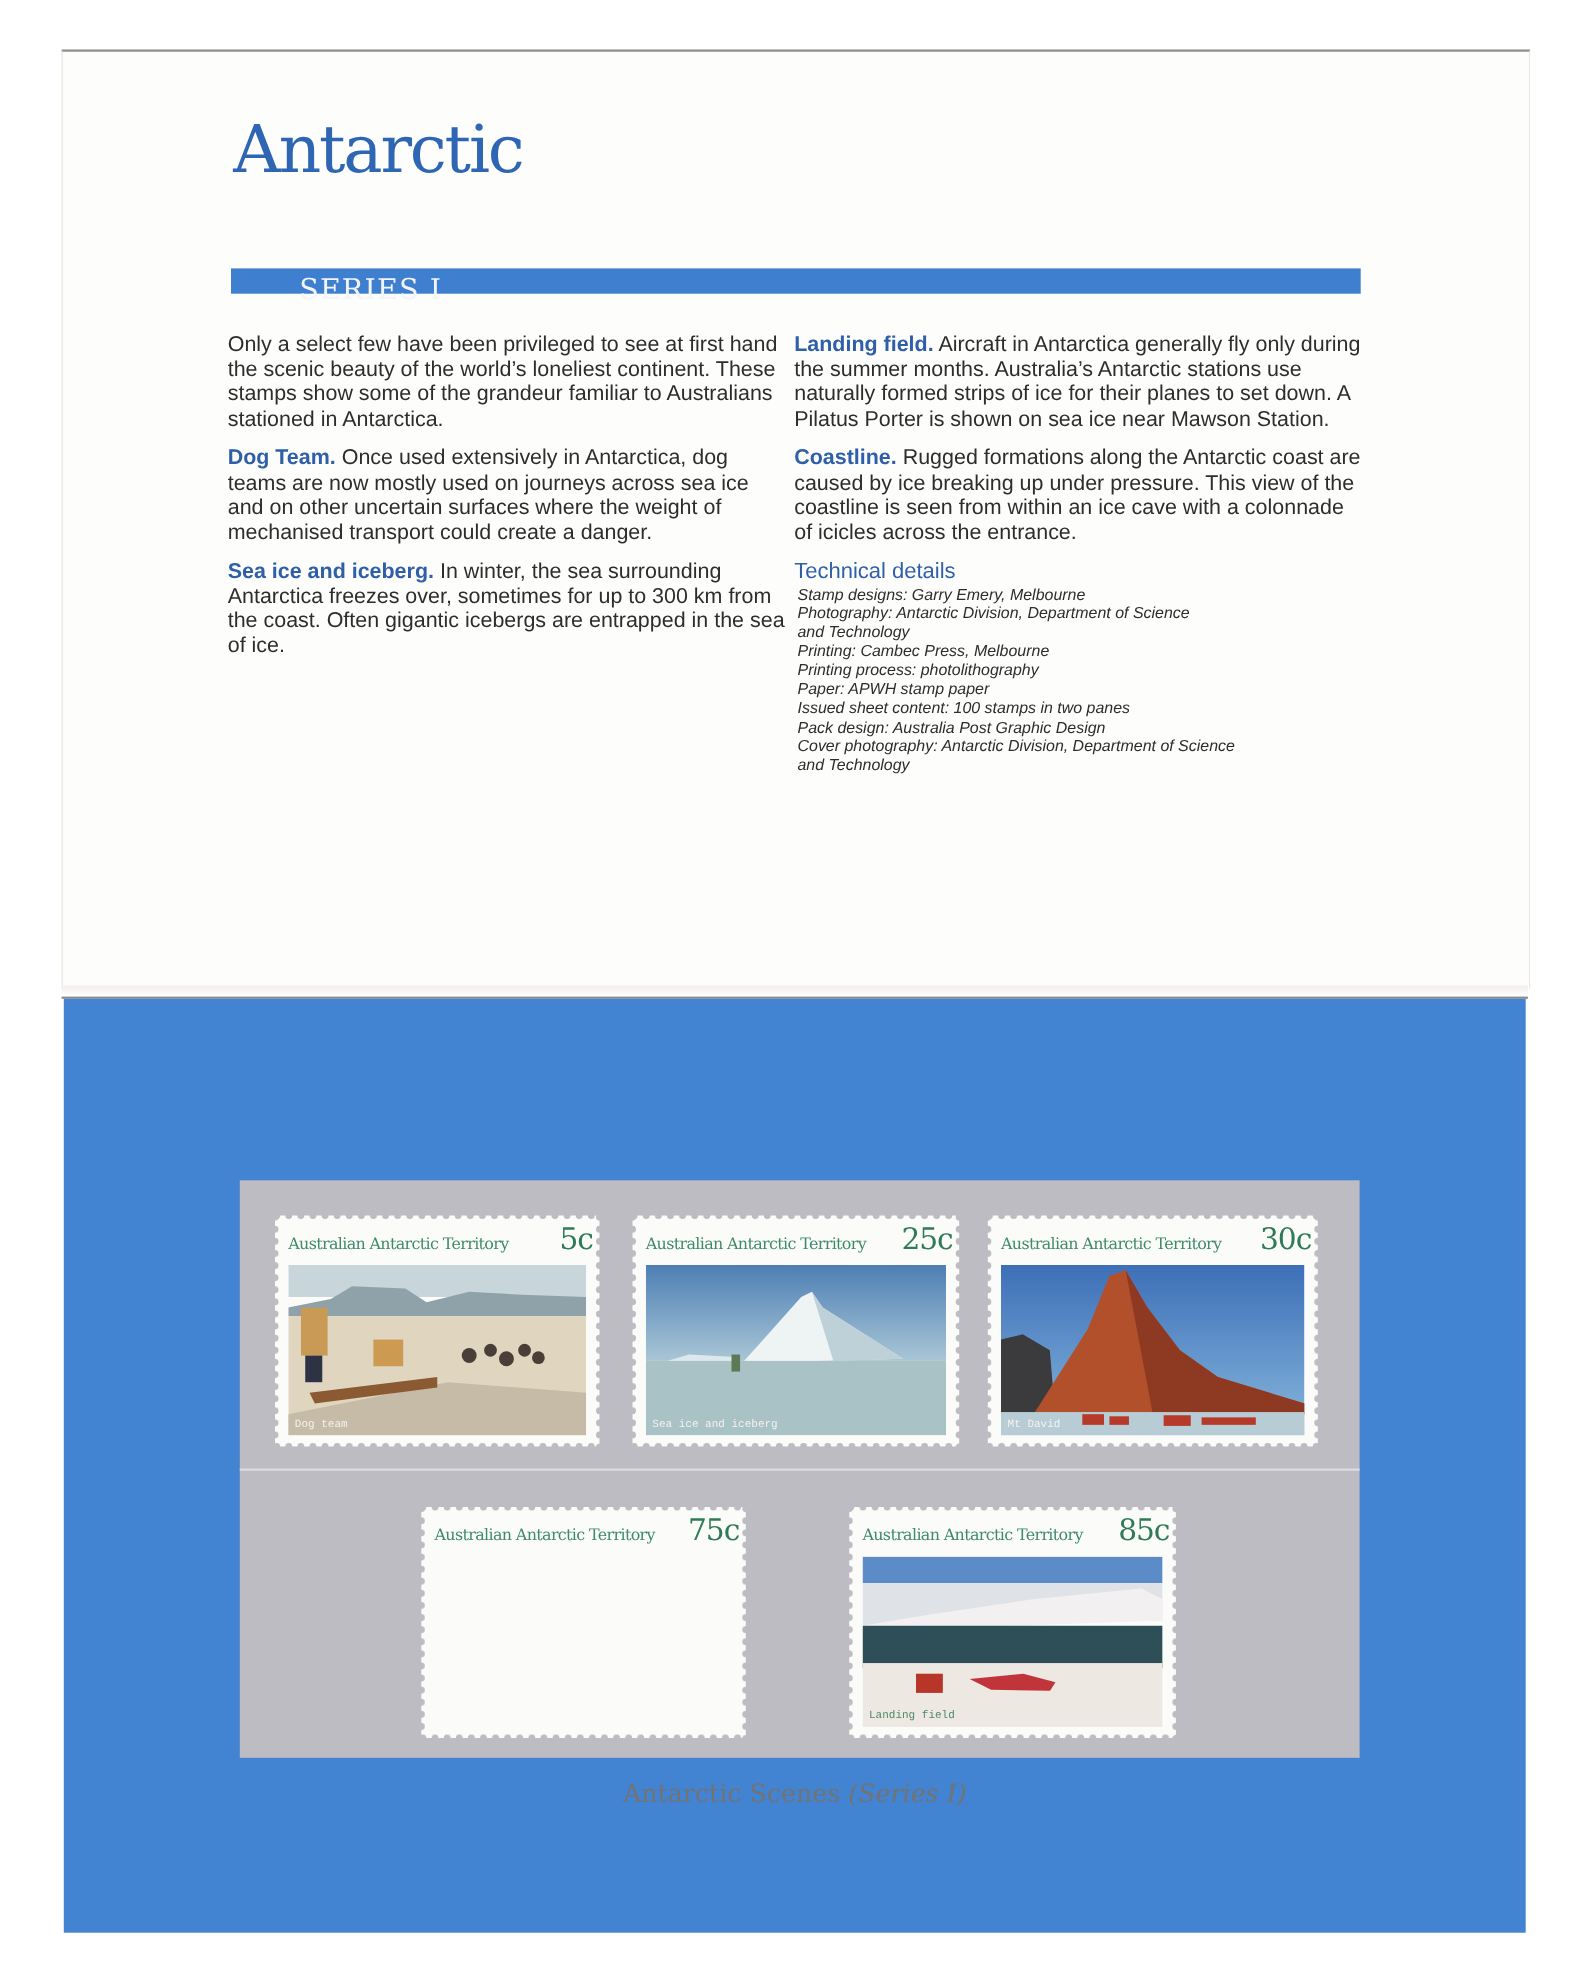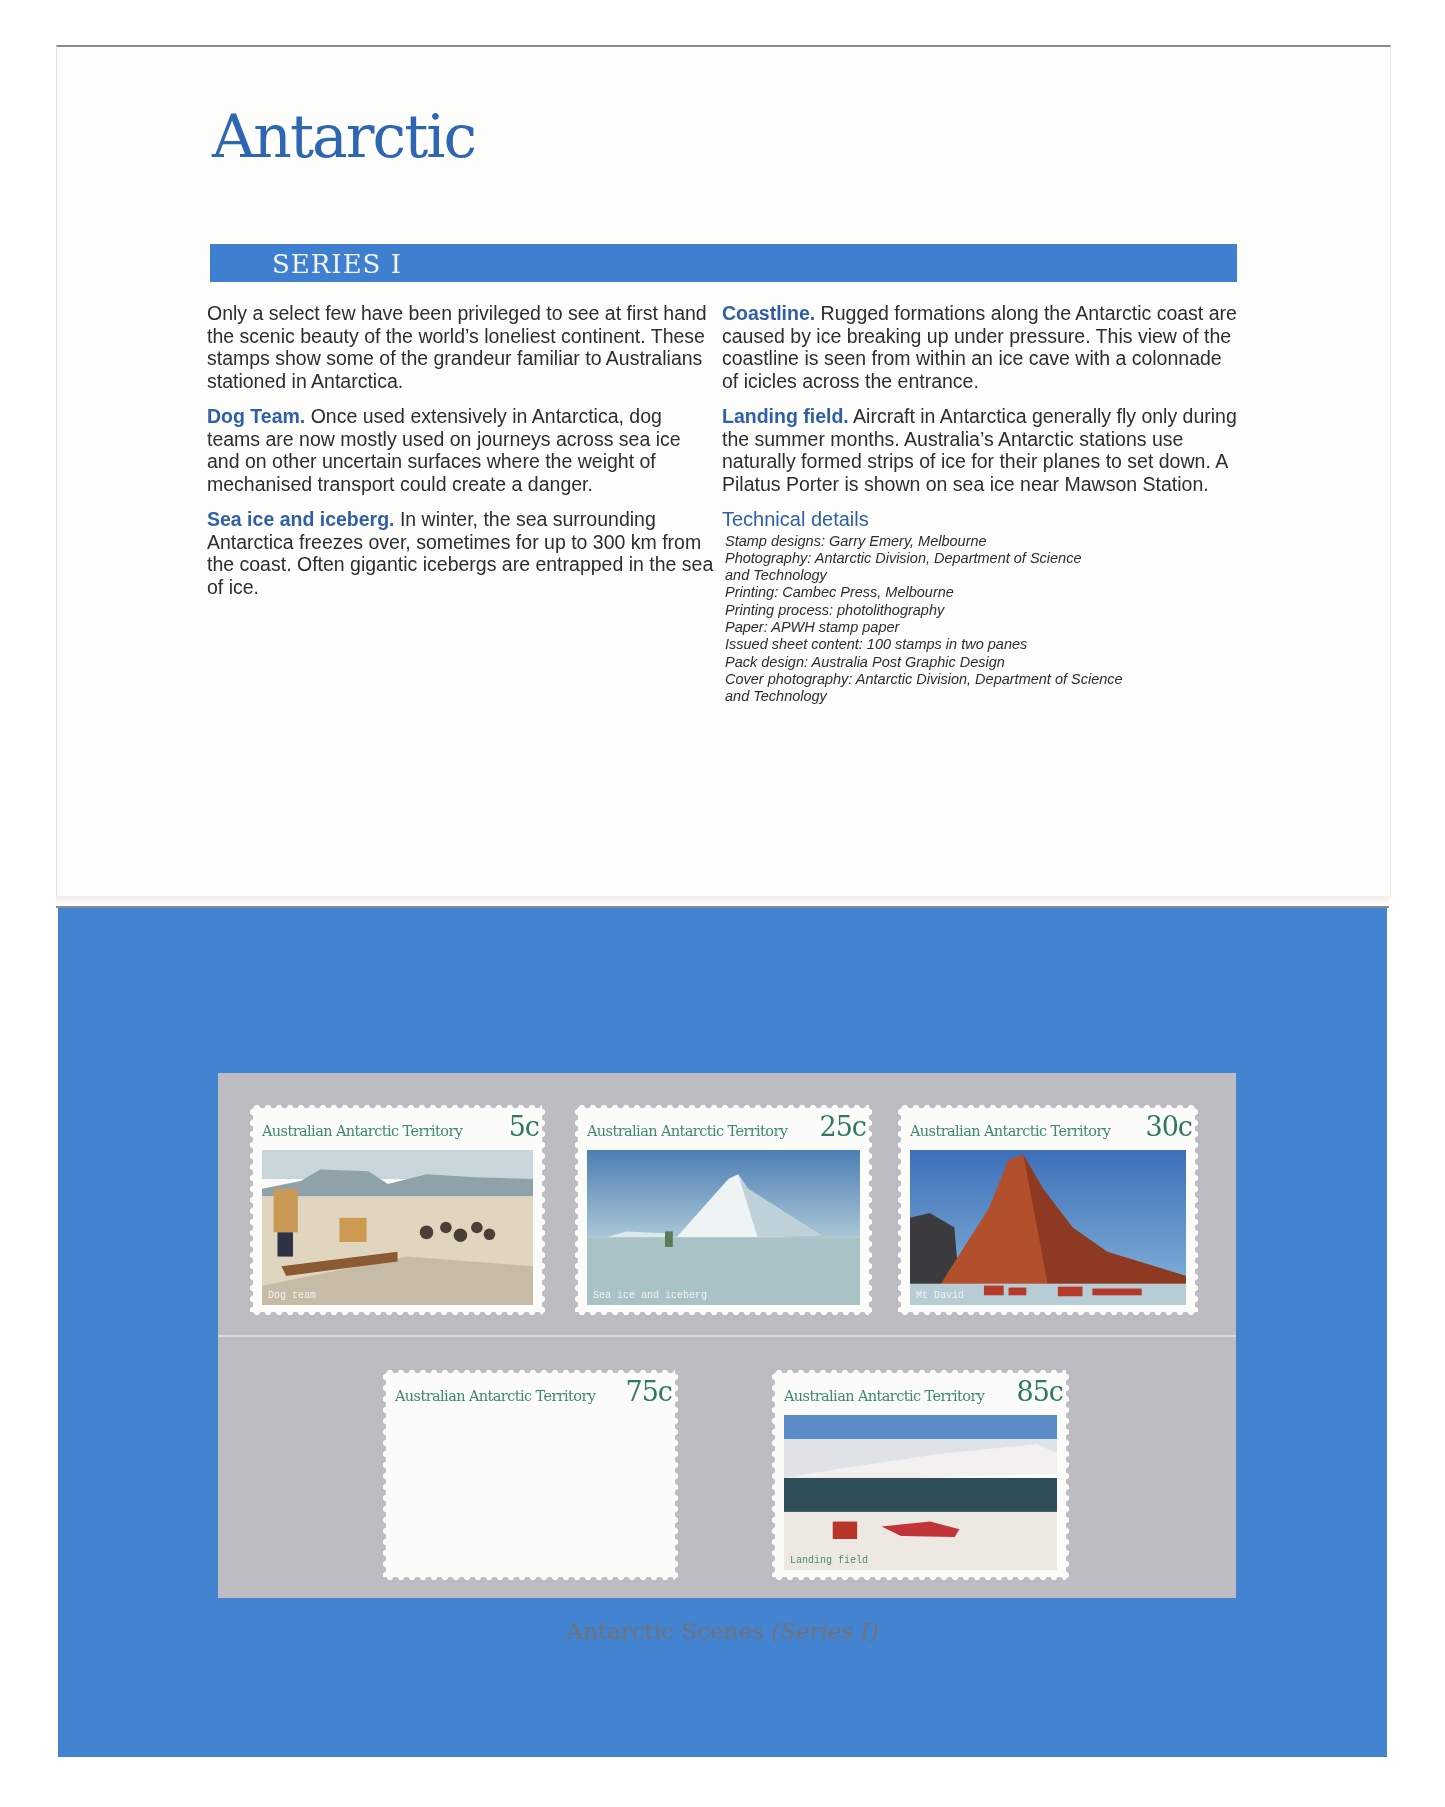--- a/index.html
+++ b/index.html
@@ -20,21 +20,21 @@
     background:linear-gradient(#f3eeee, #fbf7f7 60%, #ffffff);
     border-bottom:2px solid #8a8a8a;
   }
   .title {
     position:absolute; left:212px; top:106px;
     font-family:"DejaVu Serif", serif; color:#2f66b3;
     font-size:60px; line-height:60px; letter-spacing:-2px;text-align:right;
   }
   .title .l2 { display:block; margin-left:40px; }
   .series-band {
-    position:absolute; left:210px; top:244px; width:1027px; height:38px;
+    position:absolute; left:210px; top:244px; width:1027px; height:23px;
     background:#3e7fd0;
   }
   .series-band span {
     position:absolute; left:62px; top:5px;
     font-family:"DejaVu Serif", serif; color:#f2f4f8; font-size:26px; letter-spacing:1px;
   }
   .col { position:absolute; color:#2d2d2d; font-size:19.5px; line-height:22.5px; }
   .col-left { left:207px; top:302px; width:510px; }
   .col-right { left:722px; top:302px; width:520px; }
   .col p { margin:0 0 13px 0; }
@@ -109,26 +109,26 @@
     <span>Once used extensively in Antarctica, dog teams are now mostly used on journeys across sea ice and on other uncertain surfaces where the weight of mechanised transport could create a danger.</span>
   </p>
   <p>
     <span class="hd">Sea ice and iceberg.</span>
     <span>In winter, the sea surrounding Antarctica freezes over, sometimes for up to 300 km from the coast. Often gigantic icebergs are entrapped in the sea of ice.</span>
   </p>
 </div>
 
 <div class="col col-right">
   <p>
+    <span class="hd">Landing field.</span>
+    <span>Aircraft in Antarctica generally fly only during the summer months. Australia’s Antarctic stations use naturally formed strips of ice for their planes to set down. A Pilatus Porter is shown on sea ice near Mawson Station.</span>
+  </p>
+  <p>
     <span class="hd">Coastline.</span>
     <span>Rugged formations along the Antarctic coast are caused by ice breaking up under pressure. This view of the coastline is seen from within an ice cave with a colonnade of icicles across the entrance.</span>
-  </p>
-  <p>
-    <span class="hd">Landing field.</span>
-    <span>Aircraft in Antarctica generally fly only during the summer months. Australia’s Antarctic stations use naturally formed strips of ice for their planes to set down. A Pilatus Porter is shown on sea ice near Mawson Station.</span>
   </p>
   <div class="tech-title">Technical details</div>
   <div class="tech">
     <div>Stamp designs: Garry Emery, Melbourne</div>
     <div>Photography: Antarctic Division, Department of Science</div>
     <div>and Technology</div>
     <div>Printing: Cambec Press, Melbourne</div>
     <div>Printing process: photolithography</div>
     <div>Paper: APWH stamp paper</div>
     <div>Issued sheet content: 100 stamps in two panes</div>

